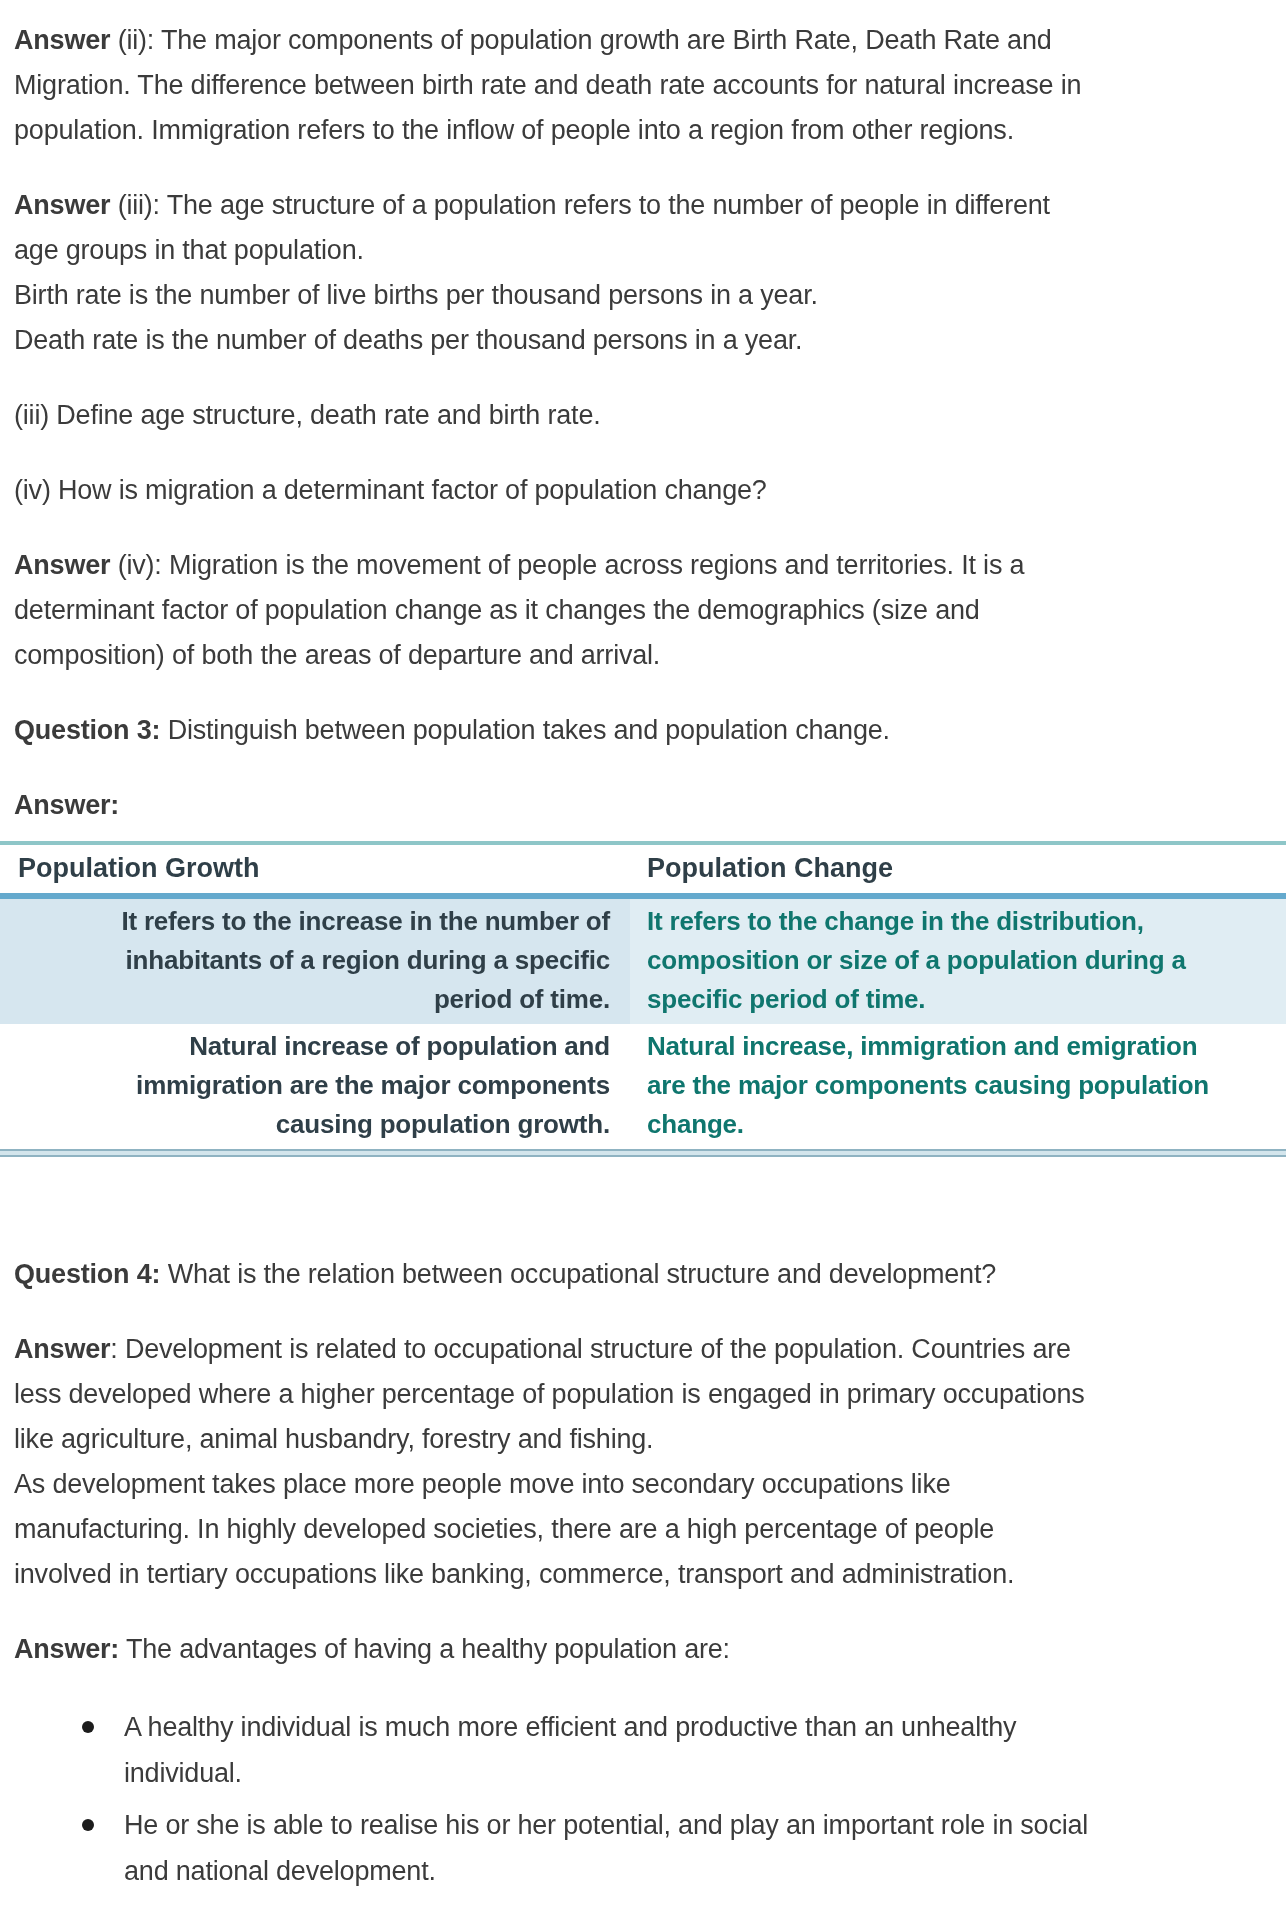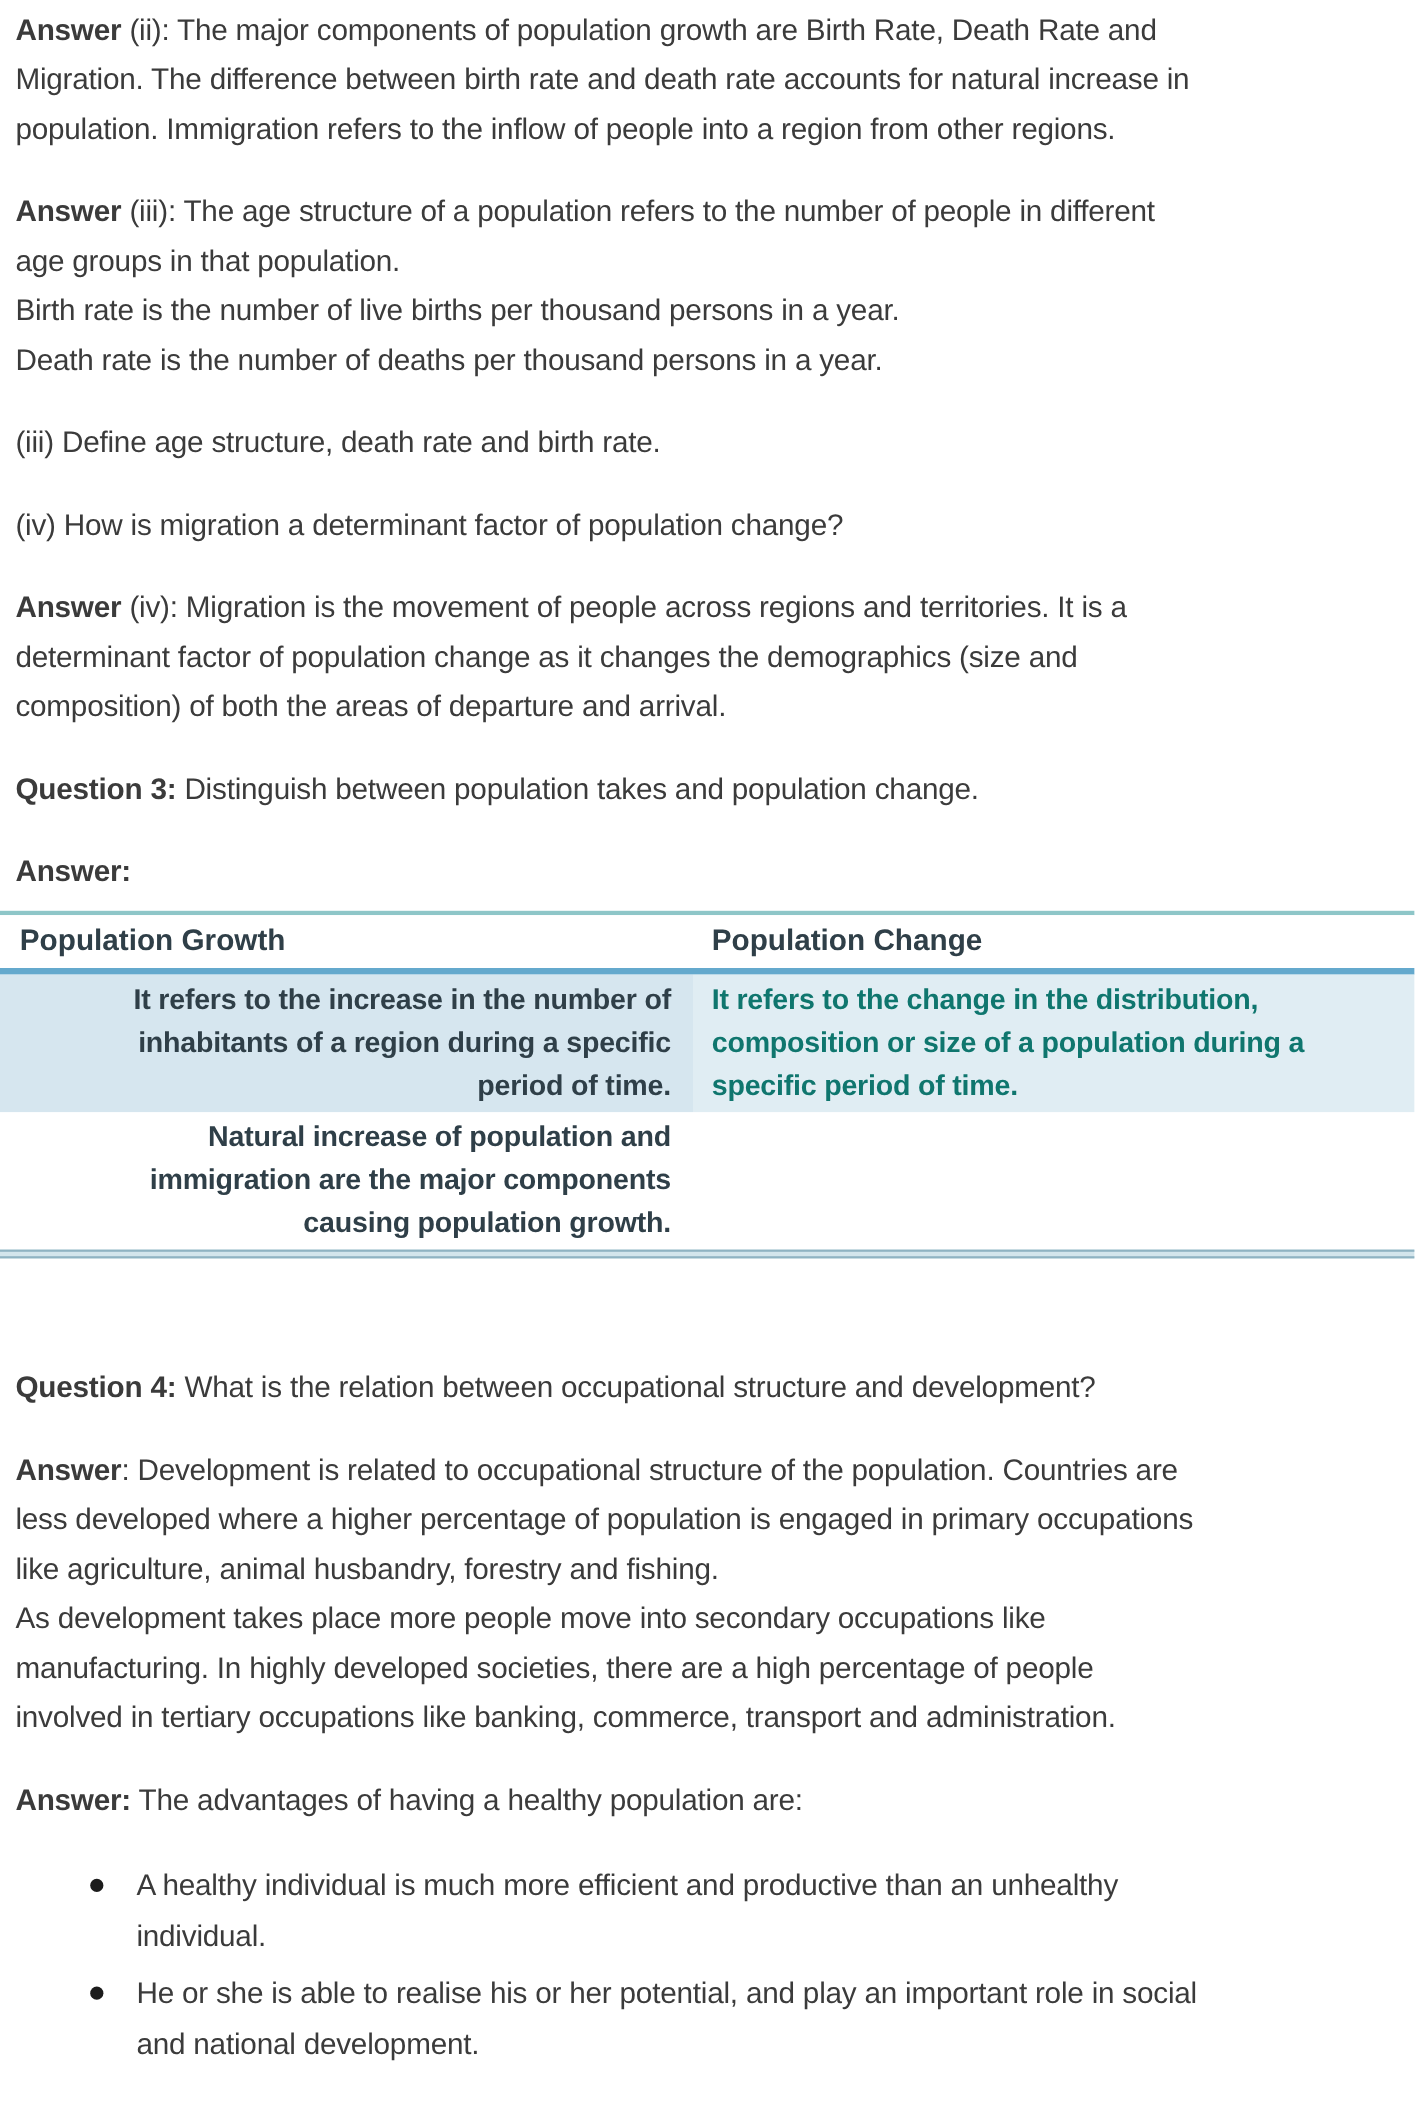--- a/index.html
+++ b/index.html
@@ -6,21 +6,21 @@
   body {
     width: 1286px; height: 1923px;
     overflow: hidden;
     background: #ffffff;
     font-family: "Liberation Sans", "DejaVu Sans", sans-serif;
     color: var(--body_text, #3b3b3b);
   }
   .page {
     box-sizing: border-box;
     width: 1286px; height: 1923px;
-    padding: 5px 16px 0 14px;
+    padding: 18px 16px 0 14px;
     overflow: hidden;
   }
   .para {
     margin: 0 0 30px 0;
     font-size: 27px;
     line-height: 45px;
     white-space: pre-line;
     letter-spacing: -0.2px;
   }
   .para .b { font-weight: bold; }
@@ -122,20 +122,23 @@
 inhabitants of a region during a specific
 period of time.</div>
       <div class="cell c2">It refers to the change in the distribution,
 composition or size of a population during a
 specific period of time.</div>
     </div>
     <div class="trow">
       <div class="cell c1">Natural increase of population and
 immigration are the major components
 causing population growth.</div>
+      <div class="cell c2">Natural increase, immigration and emigration
+are the major components causing population
+change.</div>
     </div>
     <div class="bottom-rule"></div>
   </div>
 
   <p class="para"><span class="b">Question 4:</span><span> What is the relation between occupational structure and development?</span></p>
 
   <p class="para"><span class="b">Answer</span><span>: Development is related to occupational structure of the population. Countries are
 less developed where a higher percentage of population is engaged in primary occupations
 like agriculture, animal husbandry, forestry and fishing.
 As development takes place more people move into secondary occupations like

